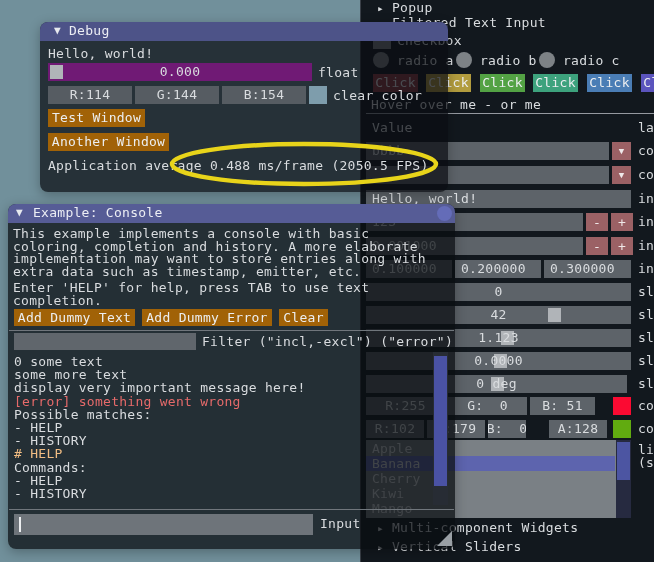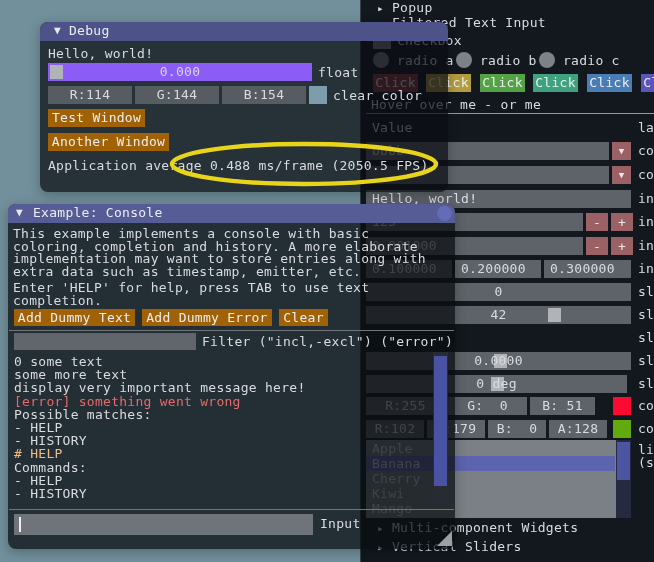--- a/index.html
+++ b/index.html
@@ -136,20 +136,24 @@
         <span class="t">0</span>
       </div>
     <div class="label-col t" style="top:285px;">sl</div>
 
     <div class="frame center" style="left:5px; top:306px; width:265px;">
       <div class="grab" style="left:182px;"></div>
       <span class="t">42</span>
     </div>
     <div class="label-col t" style="top:308px;">sl</div>
 
+    <div class="frame center" style="left:5px; top:329px; width:265px;">
+      <div class="grab" style="left:135px;"></div>
+      <span class="t" style="position:relative">1.123</span>
+    </div>
     <div class="label-col t" style="top:331px;">sl</div>
 
     <div class="frame center" style="left:5px; top:352px; width:265px;">
       <div class="grab" style="left:128px;"></div>
       <span class="t" style="position:relative">0.0000</span>
     </div>
     <div class="label-col t" style="top:354px;">sl</div>
 
     <div class="frame center" style="left:5px; top:375px; width:261px;">
       <div class="grab" style="left:125px;"></div>
@@ -168,21 +172,21 @@
       </div>
     <div class="abs" style="left: 252px; top: 397px; width: 18px; height: 18px; background: rgb(251, 10, 50);"></div>
     <div class="label-col t" style="top:399px;">co</div>
 
     <div class="frame center" style="left:5px; top:420px; width:58px;">
         <span class="t">R:102</span>
       </div>
     <div class="frame center" style="left:66px; top:420px; width:58px;">
         <span class="t">G:179</span>
       </div>
-    <div class="frame center" style="left:127px; top:420px; width:58px;">
+    <div class="frame center" style="left:127px; top:420px; width:38px;">
         <span class="t">B:  0</span>
       </div>
     <div class="frame center" style="left:188px; top:420px; width:58px;">
         <span class="t">A:128</span>
       </div>
     <div class="abs" style="left: 252px; top: 420px; width: 18px; height: 18px; background: rgb(97, 171, 16);"></div>
     <div class="label-col t" style="top:422px;">co</div>
 
     <div class="abs" style="left:5px; top:440px; width:265px; height:78px; background:#7a8085;">
       <div class="abs" style="left: 0px; top: 16px; width: 249px; height: 15px; background: rgb(93, 100, 174);"></div>
@@ -211,21 +215,21 @@
     </div>
   </div>
 
   <div class="win" style="left:40px; top:22px; width:408px; height:170px; background:rgba(10,13,18,0.72);">
     <div class="titlebar" style="background:#4d5388;">
       <span class="collapse" style="left:14px;">▼</span>
       <span class="titletxt t" style="left:29px;">Debug</span>
     </div>
     <div class="abs t" style="left:8px; top:25px;">Hello, world!</div>
 
-    <div class="frame center" style="left:8px; top:41px; width:264px; background:#8b5cf6;">
+    <div class="frame center" style="left:8px; top:41px; width:264px; background:#701a75;">
       <div class="grab" style="left:2px;"></div>
       <span class="t" style="position:relative">0.000</span>
     </div>
     <div class="abs t" style="left:278px; top:44px;">float</div>
 
     <div class="frame center" style="left:8px; top:64px; width:84px; background:#565c62;">
         <span class="t">R:114</span>
       </div>
     <div class="frame center" style="left:95px; top:64px; width:84px; background:#565c62;">
         <span class="t">G:144</span>

